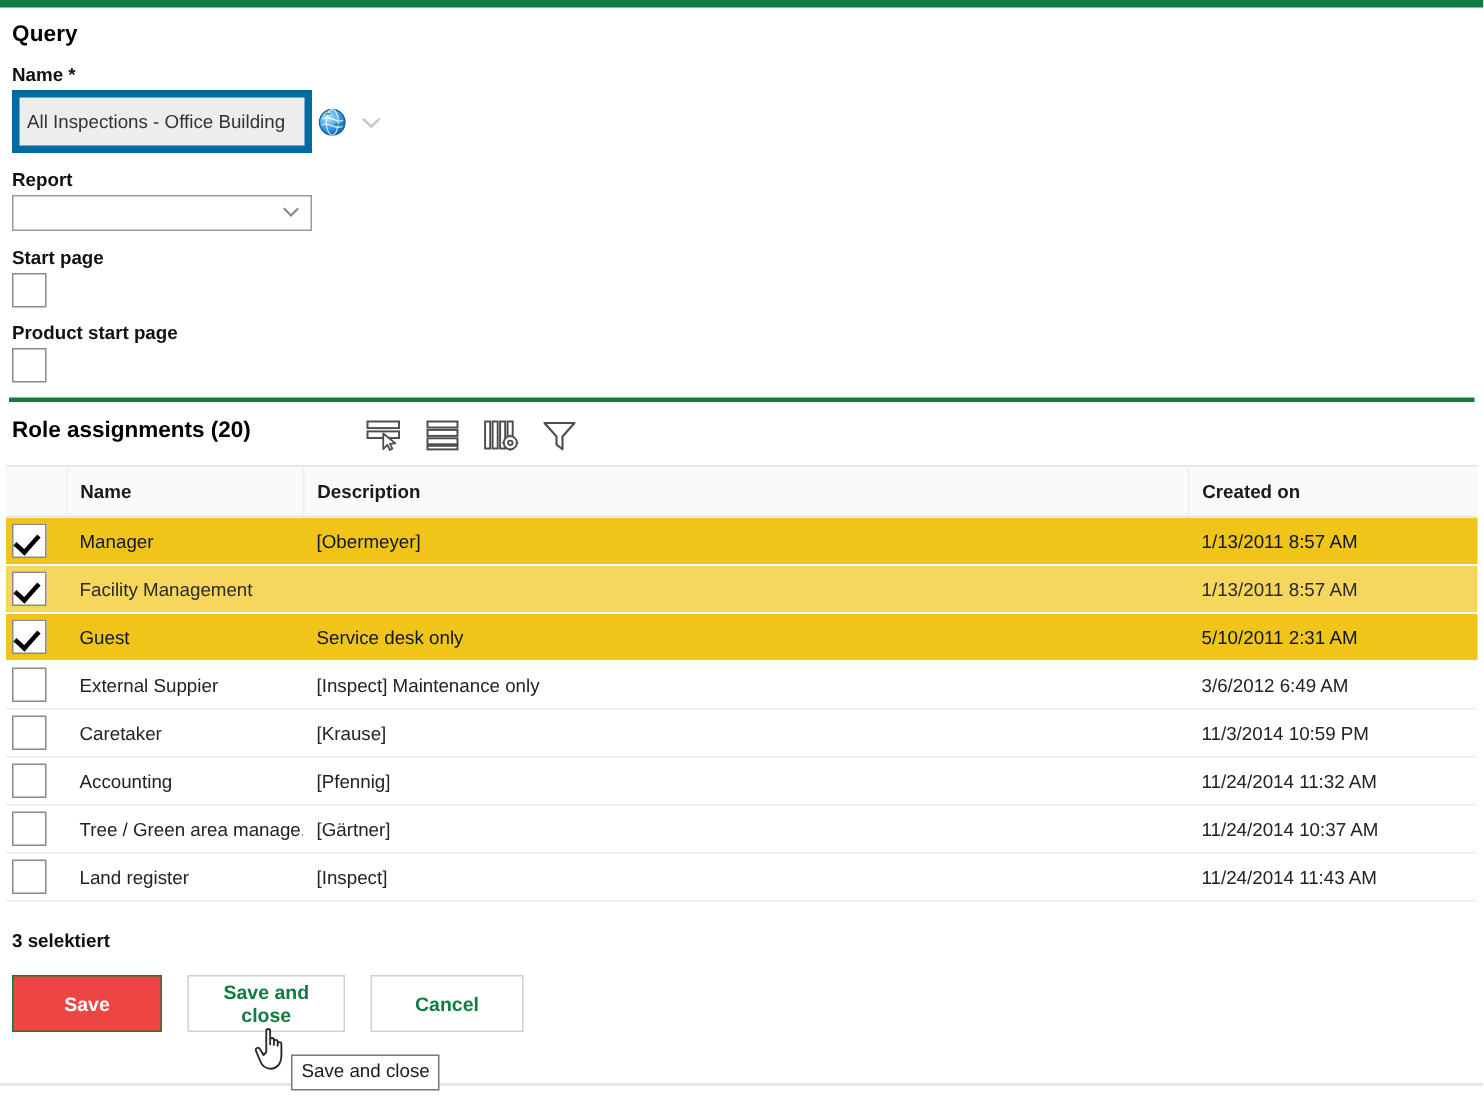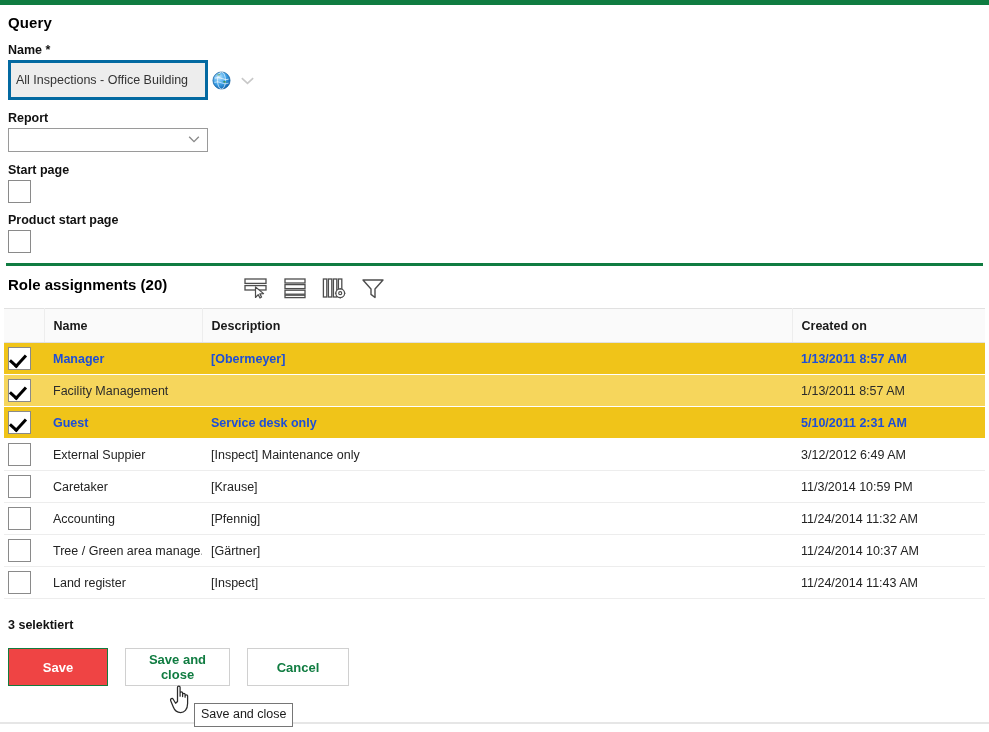--- a/index.html
+++ b/index.html
@@ -44,21 +44,21 @@
     display: block;
   }
   .field-row {
     display: flex;
     align-items: center;
     margin-bottom: 11px;
   }
   .text-input {
     width: 200px;
     height: 40px;
-    border: 3px solid #0369a1;
+    border: 5px solid #0369a1;
     background: #ededed;
     font-family: "Liberation Sans", sans-serif;
     font-size: 12.5px;
     color: #333;
     padding: 16px 5px;
     outline: none;
   }
   .globe-icon {
     width: 19px;
     height: 19px;
@@ -165,21 +165,21 @@
     vertical-align: middle;
     border-bottom: 1px solid #ededed;
     color: #232323;
     overflow: hidden;
     white-space: nowrap;
   }
   .grid tbody td.c-check {
     padding: 0 0 0 4px;
     width: 40px;
   }
-  .grid tbody tr.sel-a td { background: #f0c419; border-bottom: 1px solid #ffffff; color: #1d4ed8; font-weight: bold; }
+  .grid tbody tr.sel-a td { background: #f0c419; border-bottom: 1px solid #ffffff; color: #0f172a; }
   .grid tbody tr.sel-b td { background: #f7d košík; }
   .grid tbody tr.sel-b td { background: #f6d65c; border-bottom: 1px solid #ffffff; color: #2b2b2b; }
 
   .cell-check {
     width: 23px;
     height: 23px;
     border: 1px solid #8a8a8a;
     background: #ffffff;
     position: relative;
     cursor: pointer;
@@ -405,21 +405,21 @@
       <td>Service desk only</td>
       <td>5/10/2011 2:31 AM</td>
     </tr>
 
     <tr>
       <td class="c-check">
         <span class="cell-check"></span>
       </td>
       <td>External Suppier</td>
       <td>[Inspect] Maintenance only</td>
-      <td>3/12/2012 6:49 AM</td>
+      <td>3/6/2012 6:49 AM</td>
     </tr>
 
     <tr>
       <td class="c-check">
         <span class="cell-check"></span>
       </td>
       <td>Caretaker</td>
       <td>[Krause]</td>
       <td>11/3/2014 10:59 PM</td>
     </tr>

